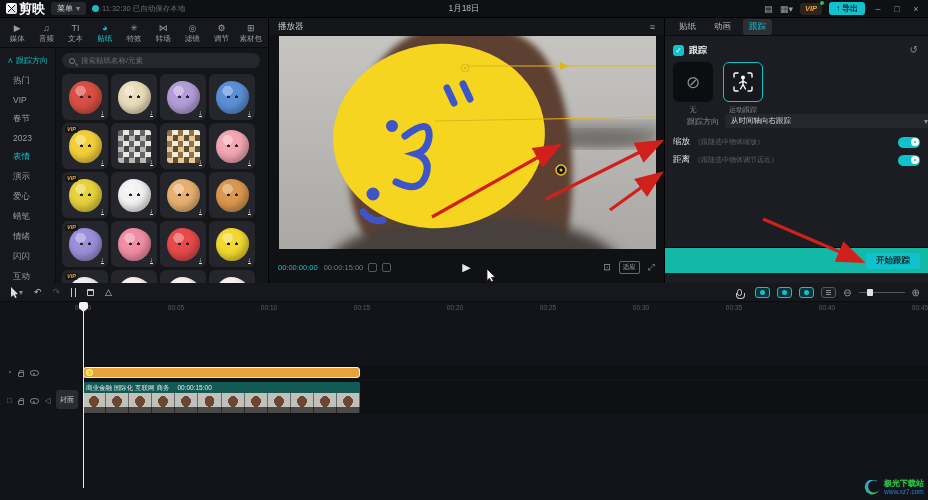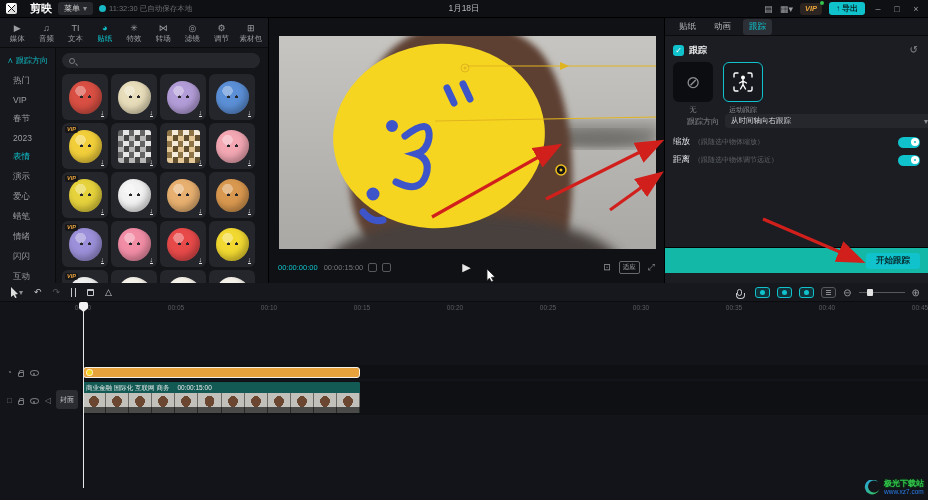--- a/index.html
+++ b/index.html
@@ -2,21 +2,21 @@
 <html><head>
 <meta charset="utf-8">
 <style>
   html,body{margin:0;padding:0;background:#000;}
   *{box-sizing:border-box;font-family:"Liberation Sans",sans-serif;}
   #app{position:relative;width:928px;height:500px;background:#131419;overflow:hidden;color:#ccc;font-size:9px;}
 
   
   #titlebar{position:absolute;left:0;top:0;width:928px;height:18px;background:#0f1013;display:flex;align-items:center;border-bottom:1px solid #000;}
   .tb-left{display:flex;align-items:center;gap:6px;padding-left:6px;flex:1;}
-  .logo{display:flex;align-items:center;gap:13px;font-weight:bold;color:#fff;font-size:11px;}
+  .logo{display:flex;align-items:center;gap:2px;font-weight:bold;color:#fff;font-size:13px;}
   .logo-icon{width:11px;height:11px;border-radius:2px;background:linear-gradient(135deg,#fff 45%,#ddd 55%);position:relative;}
   .logo-icon::after{content:"";position:absolute;left:2px;top:2px;width:7px;height:7px;background:linear-gradient(45deg,transparent 44%,#111 45%,#111 55%,transparent 56%),linear-gradient(-45deg,transparent 44%,#111 45%,#111 55%,transparent 56%);}
   .menu-btn{display:flex;align-items:center;gap:3px;background:#26272c;border:none;color:#ccc;font-size:8px;border-radius:3px;padding:2px 6px;height:13px;}
   .autosave{display:flex;align-items:center;gap:3px;color:#6a6d72;font-size:7.5px;}
   .a-dot{width:7px;height:7px;border-radius:50%;background:#18b8c4;display:inline-block;}
   .tb-center{color:#b5b8bc;font-size:8.5px;width:60px;text-align:center;}
   .tb-right{display:flex;align-items:center;gap:7px;justify-content:flex-end;flex:1;padding-right:6px;}
   .tb-ic{color:#9a9da2;font-size:9px;}
   .vip-pill{display:flex;align-items:center;background:#2b2420;border-radius:3px;padding:1px 5px;height:12px;position:relative;}
   .vip-pill b{color:#e8a33d;font-size:7.5px;font-style:italic;}
@@ -251,20 +251,21 @@
         <div class="side-item">蜡笔</div>
         <div class="side-item">情绪</div>
         <div class="side-item">闪闪</div>
         <div class="side-item">互动</div>
       </div>
   </aside>
 
   <section id="sticker-panel">
     <div class="searchbox">
       <span class="mag"></span>
+      <input placeholder="搜索贴纸名称/元素" style="">
     </div>
     <div id="sticker-grid">
         <div class="cell">
 
     <span class="blob" style="--c: #d94f43;"></span>
     <span class="dl">↓</span>
   </div>
         <div class="cell">
 
     <span class="blob" style="--c: #e8ddba;"></span>
@@ -357,20 +358,24 @@
   </div>
         <div class="cell">
 
     <span class="blob" style="--c: #f5f0e8;"></span>
 
   </div>
       </div>
   </section>
 
   <section id="player">
+    <div class="player-head">
+      <span>播放器</span>
+      <span class="pmenu">≡</span>
+    </div>
 
     <div id="video">
       <svg id="video-svg" width="377" height="213" viewBox="0 0 377 213">
         <defs>
           <filter id="b2">
               <feGaussianBlur stdDeviation="3"></feGaussianBlur>
             </filter>
           <filter id="b5">
               <feGaussianBlur stdDeviation="6"></feGaussianBlur>
             </filter>

